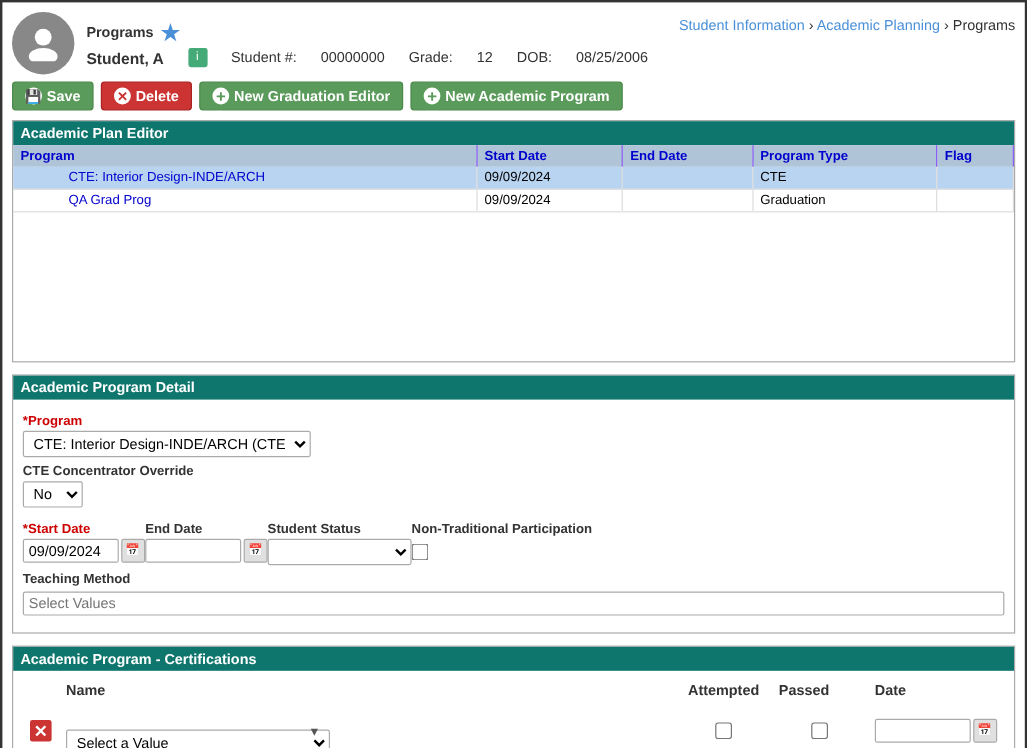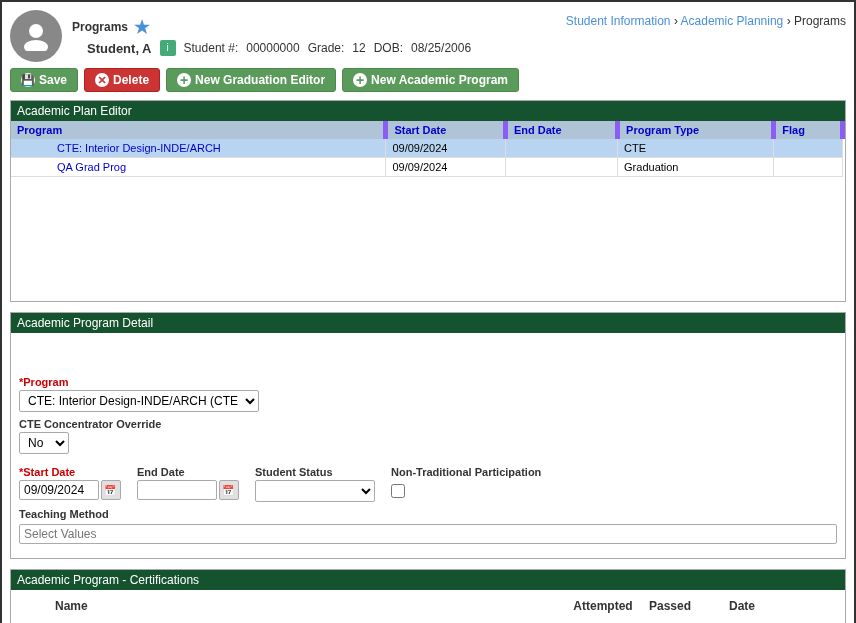--- a/index.html
+++ b/index.html
@@ -6,65 +6,65 @@
     body { background: #ccc; display: flex; justify-content: center; align-items: center; min-height: 100vh; }
     .page-container { width: 856px; min-height: 623px; background: #fff; border: 2px solid #333; padding: 8px; }
     
     
     .header { display: flex; align-items: center; margin-bottom: 6px; }
     .avatar { width: 52px; height: 52px; background: #888; border-radius: 50%; display: flex; align-items: center; justify-content: center; margin-right: 10px; flex-shrink: 0; }
     .avatar svg { fill: #fff; }
     .header-info { flex: 1; }
     .page-title { font-size: 20px; font-weight: bold; color: #333; display: flex; align-items: center; gap: 6px; }
     .star-icon { color: #4a90d9; font-size: 18px; }
-    .student-meta { display: flex; align-items: center; gap: 8px; color: #333; margin-top: 2px; margin-left: 15px; }
+    .student-meta { display: flex; align-items: center; gap: 20px; color: #333; margin-top: 2px; }
     .student-name { font-weight: bold; font-size: 13px; }
     .info-icon { display: inline-block; width: 16px; height: 16px; background: #4a7; border-radius: 2px; color: white; text-align: center; line-height: 16px; font-size: 10px; cursor: pointer; }
     .breadcrumb { font-size: 12px; color: #4a90d9; align-self: flex-start; padding-top: 4px; }
     .breadcrumb span { color: #333; }
     .breadcrumb a { color: #4a90d9; text-decoration: none; cursor: pointer; }
 
     
     .toolbar { display: flex; gap: 6px; margin-bottom: 8px; align-items: center; }
     .btn { display: flex; align-items: center; gap: 4px; padding: 4px 10px; border: 1px solid #666; border-radius: 3px; cursor: pointer; font-size: 12px; font-weight: bold; color: #fff; }
     .btn-save { background: #5a9a5a; border-color: #4a8a4a; }
     .btn-delete { background: #cc3333; border-color: #aa2222; }
     .btn-grad { background: #5a9a5a; border-color: #4a8a4a; }
     .btn-academic { background: #5a9a5a; border-color: #4a8a4a; }
     .btn-icon { width: 14px; height: 14px; border-radius: 50%; display: flex; align-items: center; justify-content: center; font-size: 11px; font-weight: bold; flex-shrink: 0; }
     .icon-save { background: #fff; color: #5a9a5a; }
     .icon-delete { background: #fff; color: #cc3333; }
     .icon-add { background: #fff; color: #5a9a5a; font-size: 14px; line-height: 1; }
 
     
-    .section-header { background: #14532d; color: #fff; padding: 3px 6px; font-weight: normal; font-size: 12px; }
+    .section-header { background: #0f766e; color: #fff; padding: 3px 6px; font-weight: bold; font-size: 12px; }
 
     
     .plan-editor { border: 1px solid #aaa; margin-bottom: 10px; }
     .plan-table { width: 100%; border-collapse: collapse; }
     .plan-table thead tr { background: #b0c4d8; }
-    .plan-table thead th { text-align: left; padding: 3px 6px; color: #0000cc; font-weight: bold; border-right: 5px solid #8b5cf6; font-size: 11px; cursor: pointer; }
+    .plan-table thead th { text-align: left; padding: 3px 6px; color: #0000cc; font-weight: bold; border-right: 1px solid #8b5cf6; font-size: 11px; cursor: pointer; }
     .plan-table tbody tr { border-bottom: 1px solid #ddd; }
     .plan-table tbody tr.selected { background: #b8d4f0; }
     .plan-table tbody td { padding: 3px 6px; border-right: 1px solid #ddd; font-size: 11px; }
     .plan-table td.program-name { color: #0000cc; cursor: pointer; padding-left: 46px; }
     .plan-table-wrapper { min-height: 180px; }
 
     
     .detail-section { border: 1px solid #aaa; margin-bottom: 10px; padding-bottom: 8px; }
-    .detail-body { padding: 6px 8px; margin-top: 31px; }
+    .detail-body { padding: 6px 8px; }
     .field-label { color: #cc0000; font-size: 11px; font-weight: bold; margin-bottom: 2px; margin-top: 6px; }
     .field-label.optional { color: #333; font-weight: bold; }
     select, input[type="text"] { border: 1px solid #aaa; padding: 2px 4px; font-size: 12px; border-radius: 2px; background: #fff; }
     .program-select { width: 240px; }
     .override-select { width: 50px; }
     .date-field-wrap { display: flex; align-items: center; gap: 2px; }
     .date-input { width: 80px; }
     .cal-btn { width: 20px; height: 20px; background: #e0e0e0; border: 1px solid #aaa; cursor: pointer; display: flex; align-items: center; justify-content: center; font-size: 10px; border-radius: 2px; }
-    .form-row { display: flex; gap: 16px; align-items: flex-start; margin-top: 6px; }
+    .form-row { display: flex; align-items: flex-start; margin-top: 6px; }
     .form-field { display: flex; flex-direction: column; }
     .student-status-select { width: 120px; }
     .ntp-checkbox { margin-top: 4px; }
     .teaching-method-input { width: 100%; border: 1px solid #aaa; padding: 4px 6px; font-size: 12px; color: #999; border-radius: 2px; margin-top: 2px; }
 
     
     .cert-section { border: 1px solid #aaa; }
     .cert-body { padding: 6px 8px; }
     .cert-table { width: 100%; border-collapse: collapse; }
     .cert-table thead tr { }

